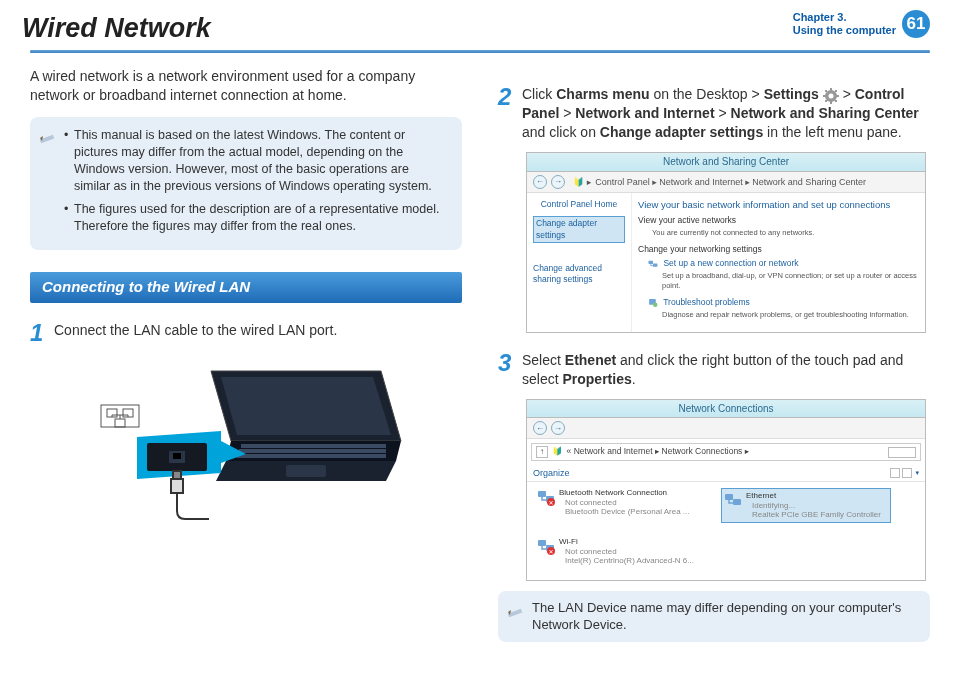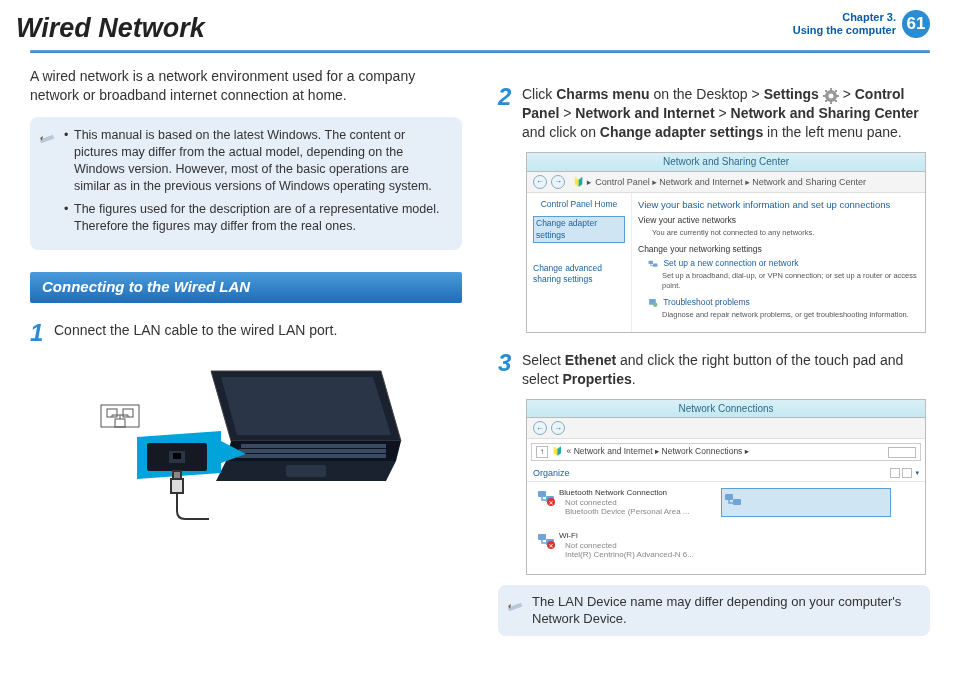--- a/index.html
+++ b/index.html
@@ -9,24 +9,24 @@
     background: #fff;
     position: relative;
     color: #333;
     font-size: 13px;
     line-height: 1.35;
   }
   .header {
     display: flex;
     justify-content: space-between;
     align-items: flex-start;
-    padding: 10px 24px 4px 16px;
+    padding: 10px 24px 4px 22px;
   }
   .title { font-size: 27px; font-weight: bold; font-style: italic; color: #222; }
-  .chapter { text-align: right; color: #0a5aa8; font-weight: bold; font-size: 11px; display:flex; align-items:center;}
+  .chapter { color: #0a5aa8; font-weight: bold; font-size: 11px; display:flex; align-items:center;}
   .chapter-text { line-height:1.2; }
   .page-badge {
     display: inline-flex; align-items:center; justify-content:center;
     width: 28px; height: 28px; border-radius: 50%;
     background: #2a8dd4; color:#fff; font-weight:bold; font-size:17px;
     margin-left:6px;
   }
   .header-rule { height:3px; margin: 0 24px 14px 30px;
     background: linear-gradient(#6aa2d8,#3b83c6);
     border-radius:1px;
@@ -302,20 +302,25 @@
             <div>
                 <div>Bluetooth Network Connection</div>
                 <div class="gray">Not connected</div>
                 <div class="gray">Bluetooth Device (Personal Area ...</div>
               </div>
           </div>
           <div class="nc-item sel">
             <svg class="nic-ico" viewBox="0 0 18 18">
                 <use href="#net-ico"></use>
               </svg>
+            <div>
+                <div>Ethernet</div>
+                <div class="gray">Identifying...</div>
+                <div class="gray">Realtek PCIe GBE Family Controller</div>
+              </div>
           </div>
           <div class="nc-item">
             <svg class="nic-ico" viewBox="0 0 18 18">
                 <use href="#net-ico"></use>
                 <circle cx="14" cy="14" r="4" fill="#d33"></circle>
                 <text x="14" y="17" font-size="6" fill="#fff" text-anchor="middle">✕</text>
               </svg>
             <div>
                 <div>Wi-Fi</div>
                 <div class="gray">Not connected</div>

